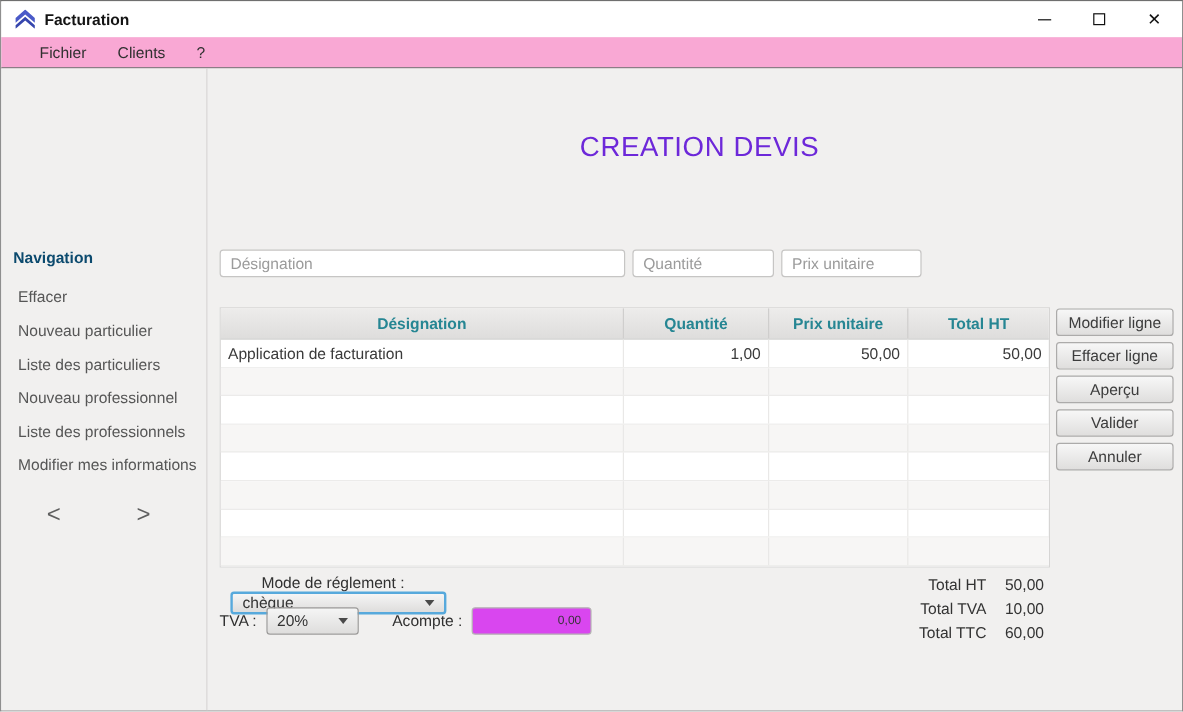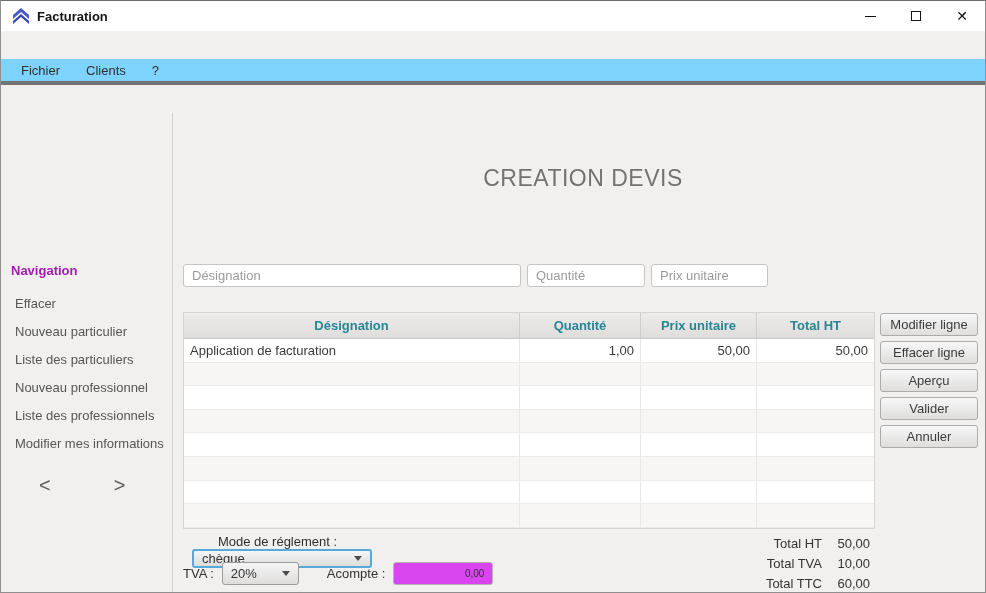--- a/index.html
+++ b/index.html
@@ -1,50 +1,50 @@
 <!DOCTYPE html>
 <html><head>
 <meta charset="utf-8">
 <style>
   * { margin:0; padding:0; box-sizing:border-box; }
   html,body { width:986px; height:593px; }
   body { font-family:"Liberation Sans", sans-serif; font-size:13px; color:#3a3a3a; }
 
   .window { width:986px; height:593px; border:1px solid #8f8f8f; border-top-color:#6f6f6f;
-            background:#f1f0ef; display:flex; flex-direction:column; overflow:hidden;gap:28px; }
+            background:#f1f0ef; display:flex; flex-direction:column; overflow:hidden; }
 
   
   .titlebar { height:30px; background:#ffffff; display:flex; align-items:center; flex:0 0 auto; }
   .app-icon { width:18px; height:16px; margin-left:11px; display:inline-block; }
   .app-title { margin-left:7px; font-weight:700; color:#141414; font-size:13px; }
   .win-controls { margin-left:auto; display:flex; height:100%; }
   .win-btn { width:46px; height:100%; display:flex; align-items:center; justify-content:center; cursor:default; }
   .glyph-min { width:11px; height:0; border-top:1px solid #111; display:block; }
   .glyph-max { width:10px; height:10px; border:1px solid #111; display:block; }
   .glyph-close { font-size:14px; color:#111; line-height:1; }
 
   
-  .menubar { height:26px; background:#7dd3fc; border-bottom:4px solid #737373;
-             display:flex; align-items:center; padding-left:20px; flex:0 0 auto; }
+  .menubar { height:26px; background:#f9a8d4; border-bottom:1px solid #737373;
+             display:flex; align-items:center; padding-left:32px; flex:0 0 auto; }
   .menu-item { margin-right:26px; color:#303030; }
 
   
   .body { flex:1; display:flex; min-height:0; }
   .sidebar { width:172px; flex:0 0 172px; border-right:1px solid #d2d1d0; background:#f1f0ef;
              padding-top:150px; }
-  .nav-header { color:#a21caf; font-weight:700; padding-left:10px; margin-bottom:12px; }
+  .nav-header { color:#0c4a6e; font-weight:700; padding-left:10px; margin-bottom:12px; }
   .nav-item { padding-left:14px; height:28px; line-height:28px; color:#565656; cursor:default; }
   .nav-arrows { margin-top:16px; padding-left:38px; display:flex; gap:63px;
                 font-size:20px; color:#5f5f5f; }
   .nav-arrow { cursor:default; }
 
   .main { flex:1; position:relative; background:#f1f0ef; }
 
   .page-title { position:absolute; top:52px; left:110px; width:600px; text-align:center;
-                font-size:23px; color:#737373; letter-spacing:0.5px; }
+                font-size:23px; color:#6d28d9; letter-spacing:0.5px; }
 
   
   .field { position:absolute; top:151px; height:23px; border:1px solid #c6c5c4; border-radius:3px;
            background:#fff; padding:0 8px; font-family:"Liberation Sans",sans-serif; font-size:13px; color:#333; }
   .field::placeholder { color:#9b9b9b; opacity:1; }
   .field-designation { left:10px;  width:338px; }
   .field-quantite    { left:354px; width:118px; }
   .field-prix        { left:478px; width:117px; }
 
   

